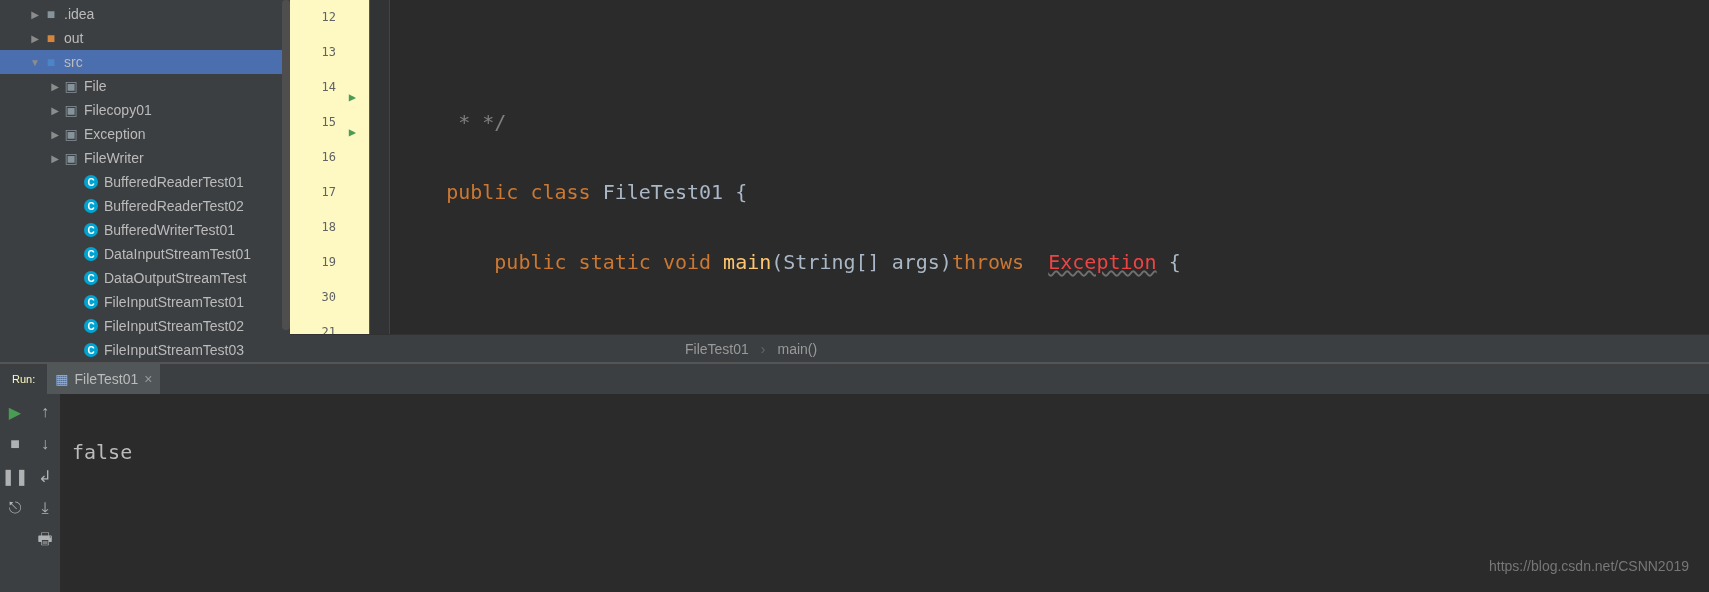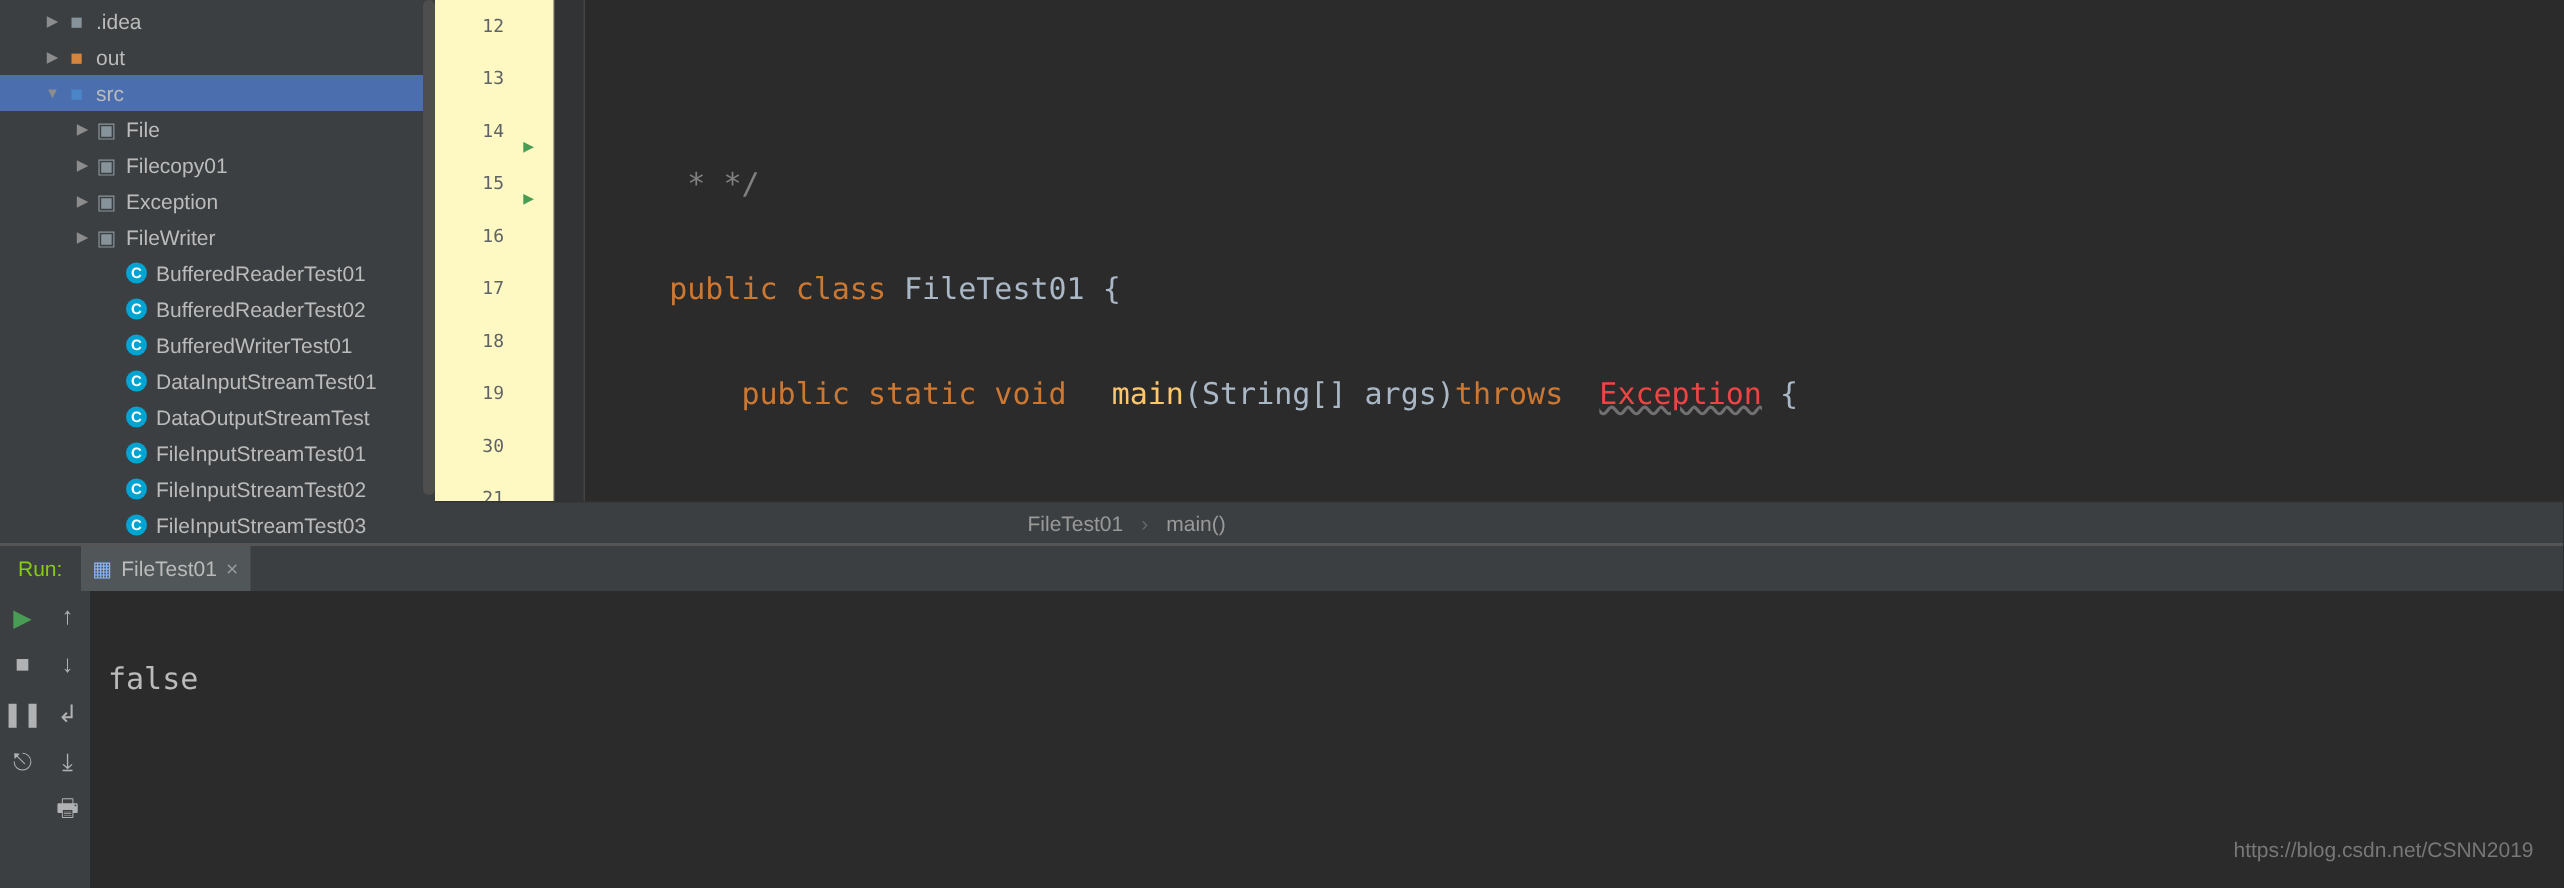--- a/index.html
+++ b/index.html
@@ -106,21 +106,21 @@
   font-family: "Consolas", "SimSun", monospace;
   font-size: 20px;
   line-height: 35px;
   white-space: pre;
   padding-left: 8px;
   color: #a9b7c6;
 }
 .code-line { height: 35px; }
 .kw { color: #cc7832; }
 .comment { color: #808080; }
-.method { color: #ffc66d; margin-left: 18px; }
+.method { color: #ffc66d; }
 .exc { color: #ef4444; text-decoration: underline wavy #707070; }
 
 .breadcrumb {
   height: 28px;
   background: #3c3f41;
   border-top: 1px solid #323232;
   display: flex;
   align-items: center;
   padding-left: 395px;
   font-size: 14px;
@@ -137,22 +137,22 @@
   border-top: 2px solid #555;
 }
 .run-header {
   height: 30px;
   background: #3c3f41;
   display: flex;
   align-items: center;
 }
 .run-label {
   padding: 0 12px;
-  color: #84cc16;
-  font-size: 14px;
+  color: #fef9c3;
+  font-size: 11px;
 }
 .run-tab {
   height: 30px;
   background: #515658;
   display: flex;
   align-items: center;
   padding: 0 8px;
   gap: 6px;
   color: #bbb;
   font-size: 14px;

